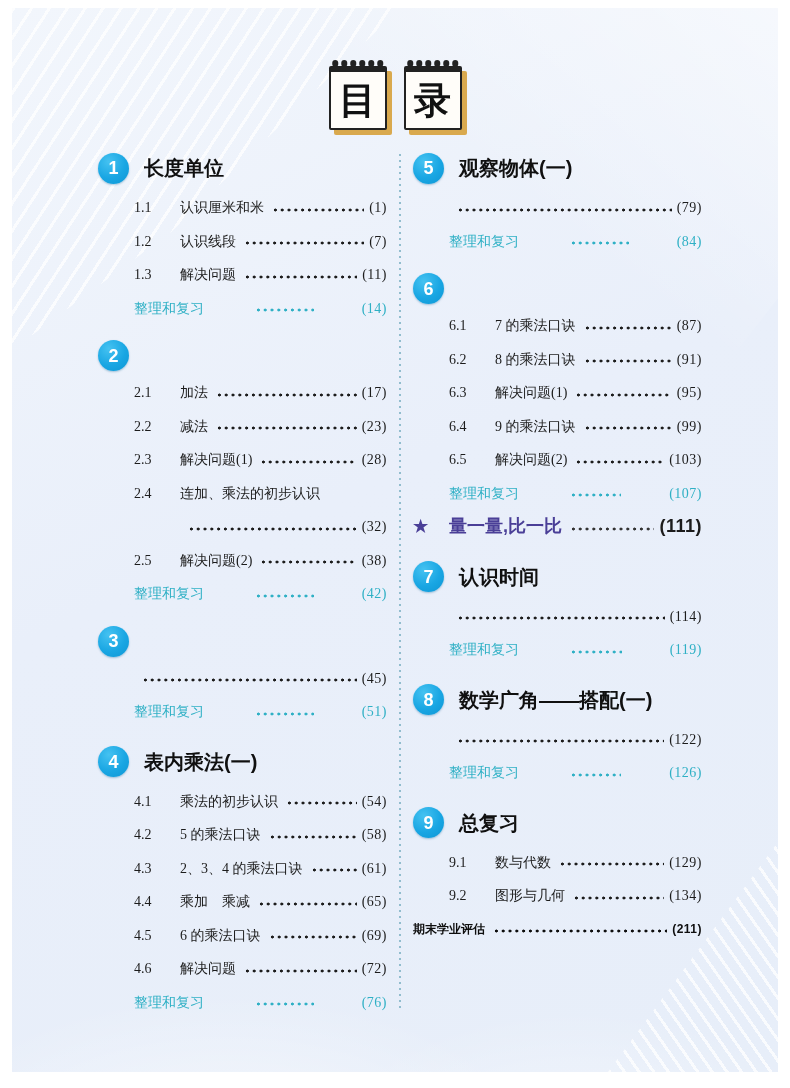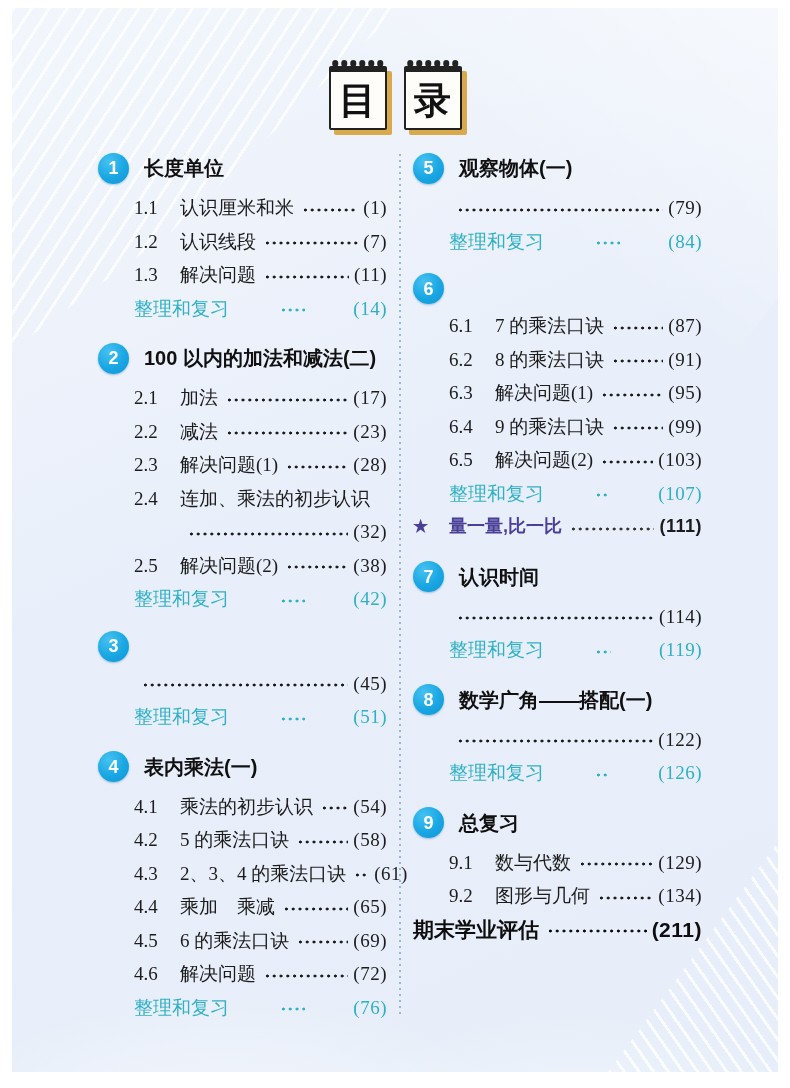--- a/index.html
+++ b/index.html
@@ -69,39 +69,39 @@
   .badge{
     flex:none;width:31px;height:31px;border-radius:50%;
     background:radial-gradient(circle at 35% 28%, #45c2f1 0%, #19a6e3 55%, #0e96d4 100%);
     color:#fff;display:flex;align-items:center;justify-content:center;
     font-family:"Liberation Sans",sans-serif;font-size:18px;font-weight:bold;
     box-shadow:0 1px 2px rgba(20,100,150,.35);
   }
 
   .row{
     display:flex;align-items:baseline;line-height:33.5px;padding-left:36px;
-    font-family:"Liberation Serif",serif;font-size:19px;color:#1c1c1c;white-space:nowrap;
+    font-family:"Liberation Serif",serif;font-size:14px;color:#1c1c1c;white-space:nowrap;
   }
   .row .num{flex:none;width:46px;}
   .row .label{flex:none;}
   .leader{
     flex:1;min-width:14px;height:12px;align-self:center;margin:6px 5px 0 9px;color:inherit;
     background-image:radial-gradient(circle at 2.2px 5px, currentColor 1.35px, rgba(0,0,0,0) 1.7px);
     background-size:6.8px 12px;background-repeat:repeat-x;
   }
   .pg{flex:none;letter-spacing:.5px;}
   .row.review{color:#2fb0c5;gap:43px;}
   .row.cont{padding-left:82px;}
 
   .row.star-row{padding-left:0;font-family:"Liberation Sans",sans-serif;font-weight:bold;font-size:18px;color:#1c1c1c;}
   .star-icon{flex:none;width:36px;color:#4a3f97;font-size:17px;}
   .row.star-row .label{color:#4a3f97;}
   .row.star-row .leader{color:#333;}
 
-  .row.end-row{padding-left:0;font-family:"Liberation Sans",sans-serif;font-weight:bold;font-size:21px;color:#0e0e0e;}
+  .row.end-row{padding-left:0;font-family:"Liberation Sans",sans-serif;font-weight:bold;font-size:12px;color:#0e0e0e;}
 </style>
 </head>
 <body>
 
 <div class="paper">
   <div class="deco deco-stripes-tl"></div>
   <div class="deco deco-band-tr"></div>
   <div class="deco deco-curves"></div>
   <div class="deco deco-stripes-br"></div>
 
@@ -155,21 +155,20 @@
             <span class="leader"></span>
             <span class="pg">(11)</span>
           </div>
           <div class="row review">
             <span class="label">整理和复习</span>
             <span class="leader"></span>
             <span class="pg">(14)</span>
           </div>
           <div class="chap">
             <span class="badge">2</span>
-            <span class="chap-title">100 以内的加法和减法(二)</span>
           </div>
           <div class="row">
             <span class="num">2.1</span>
             <span class="label">加法</span>
             <span class="leader"></span>
             <span class="pg">(17)</span>
           </div>
           <div class="row">
             <span class="num">2.2</span>
             <span class="label">减法</span>

